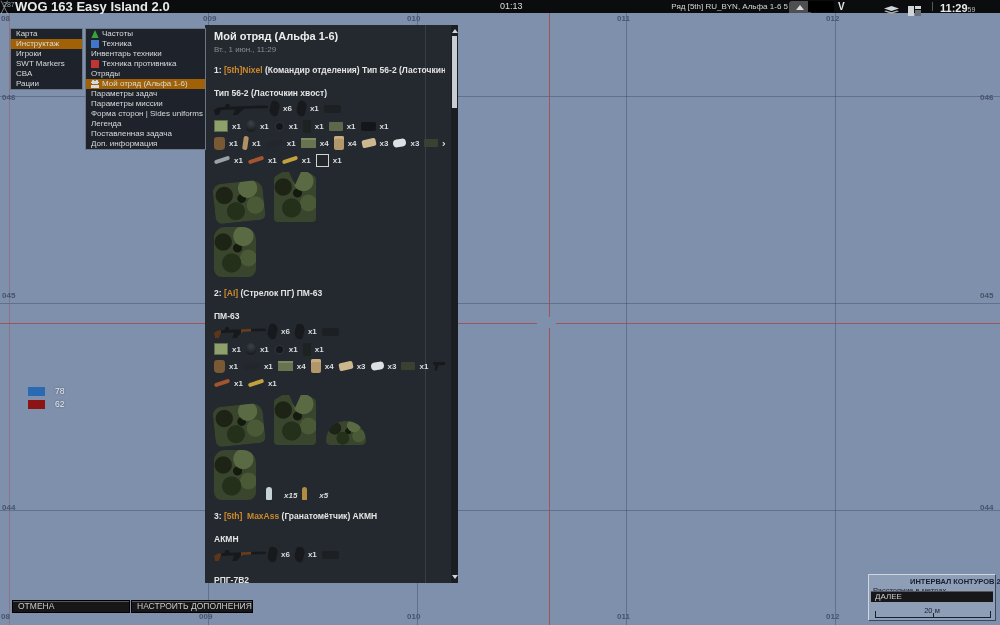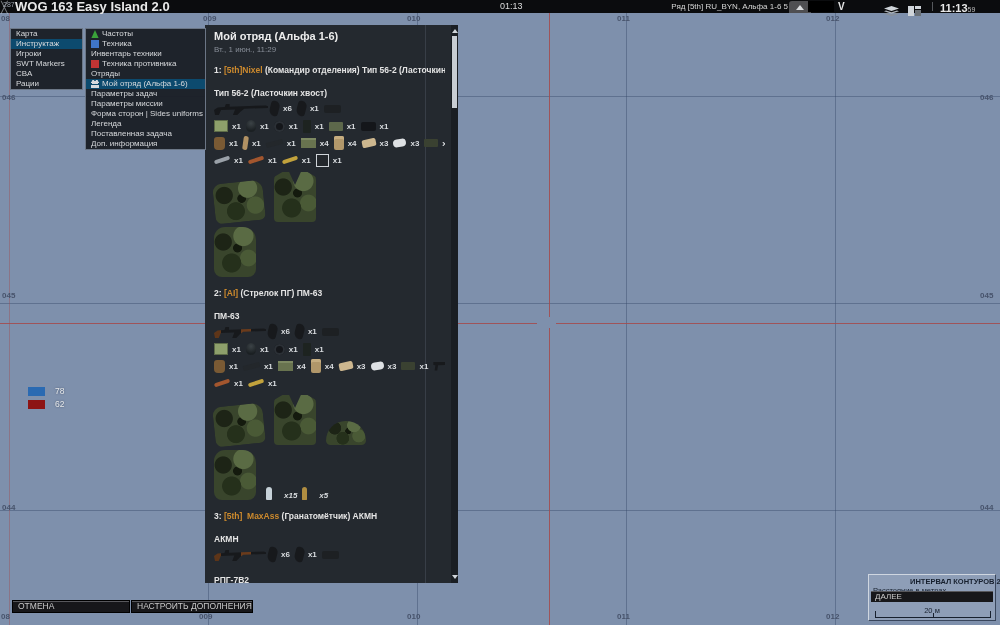--- a/index.html
+++ b/index.html
@@ -44,21 +44,21 @@
   .legend-row{display:flex;align-items:center;margin-bottom:3px;}
   .legend-swatch{width:17px;height:9px;margin-right:10px;}
   .legend-text{color:#e8eaec;font-size:8.5px;text-shadow:0 0 2px rgba(30,40,60,.6);}
 
   
   .menu{background:rgba(26,30,37,.96);border:1px solid rgba(150,165,185,.65);z-index:20;}
   #nav-menu{left:10px;top:28px;width:71px;}
   #briefing-menu{left:85px;top:28px;width:119px;}
   .menu-item{color:#d7d9dc;font-size:8px;line-height:10px;padding:0 3px 0 5px;
              white-space:nowrap;overflow:hidden;display:flex;align-items:center;}
-  .menu-item.active{background:#0c4a6e;}
+  .menu-item.active{background:#a16207;}
   .mi{display:inline-block;width:8px;height:8px;margin-right:3px;flex:0 0 auto;}
   .mi-antenna-green{background:#3aa23a;clip-path:polygon(50% 0,95% 100%,5% 100%);}
   .mi-vehicle-blue{background:#3f76c9;}
   .mi-vehicle-red{background:#c03434;}
   .mi-squad{background:
       radial-gradient(circle at 30% 28%,#d6dadf 0 24%,transparent 26%),
       radial-gradient(circle at 70% 28%,#d6dadf 0 24%,transparent 26%),
       linear-gradient(to top,#d6dadf 0 42%,transparent 42%);}
 
   
@@ -197,21 +197,21 @@
     </svg>
 </div>
 <div class="abs" id="columns-icon">
   <svg width="13" height="10" viewBox="0 0 13 10">
       <rect x="0" y="0" width="6" height="10" fill="#cfd4d9"></rect>
       <rect x="7" y="0" width="6" height="3" fill="#cfd4d9"></rect>
       <rect x="7" y="4" width="6" height="6" fill="#6a7076"></rect>
     </svg>
 </div>
 <div class="abs" id="topbar-divider"></div>
-<div class="abs" id="clock"><span class="hm">11:13</span><span class="s">59</span></div>
+<div class="abs" id="clock"><span class="hm">11:29</span><span class="s">59</span></div>
 
 <div class="abs menu" id="nav-menu">
     <div class="menu-item">
       <span>Карта</span>
     </div>
     <div class="menu-item active">
       <span>Инструктаж</span>
     </div>
     <div class="menu-item">
       <span>Игроки</span>

